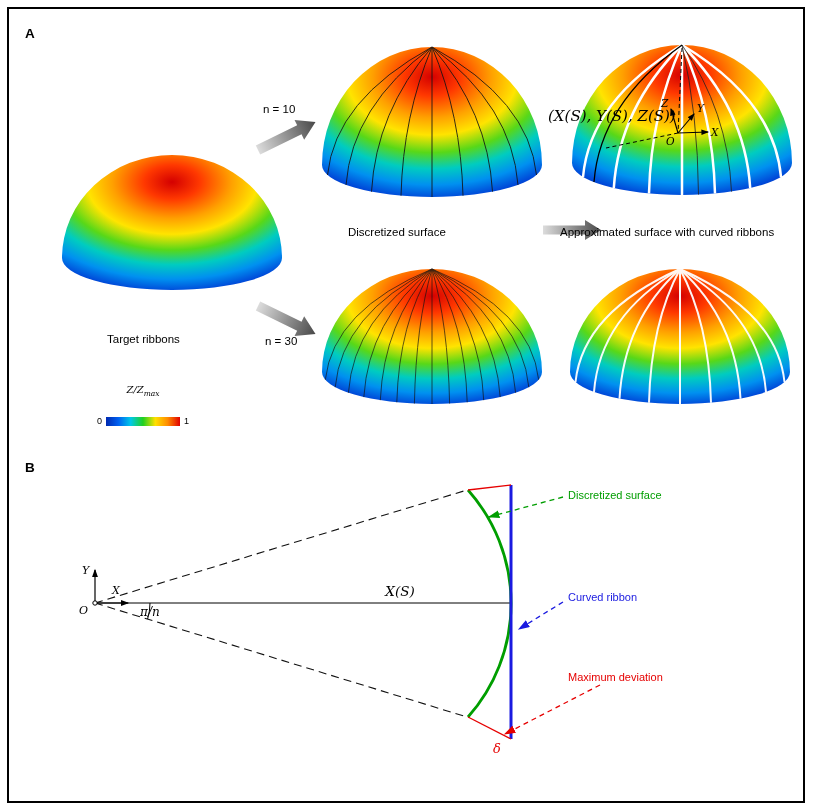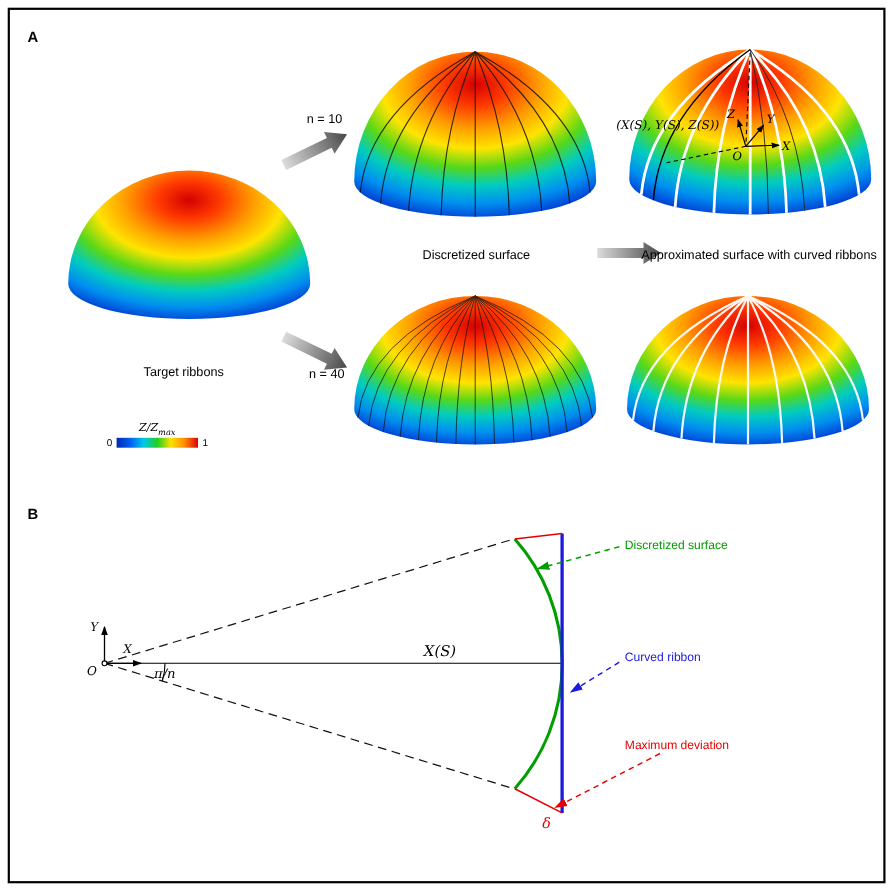--- a/index.html
+++ b/index.html
@@ -1,24 +1,24 @@
 <!DOCTYPE html>
 <html><head>
 <meta charset="utf-8">
 <style>
   html,body{margin:0;padding:0;background:#ffffff;}
   .page{position:relative;width:813px;height:812px;background:#fff;font-family:"Liberation Sans",sans-serif;color:#000;overflow:hidden;}
   .frame{position:absolute;left:7px;top:7px;width:794px;height:792px;border:2.5px solid #000;}
   .abs{position:absolute;}
   .panel-label{font-weight:bold;font-size:13.5px;}
-  .caption{font-size:11.5px;text-align:center;line-height:1.15;}
+  .caption{font-size:11.5px;line-height:1.15;}
   .mathit{font-family:"DejaVu Serif",serif;font-style:italic;}
-  .coord-note{font-family:"DejaVu Serif",serif;font-style:italic;font-size:11px;white-space:nowrap;text-align:center;z-index:5;}
+  .coord-note{font-family:"DejaVu Serif",serif;font-style:italic;font-size:15px;white-space:nowrap;text-align:center;z-index:5;}
   .cbar-wrap{width:110px;}
-  .cbar-title{font-size:10px;text-align:center;margin-bottom:0;}
+  .cbar-title{font-size:10px;text-align:center;margin-bottom:18px;}
   .cbar-title sub{font-size:7.5px;}
   .cbar-row{display:flex;align-items:center;justify-content:center;gap:4px;font-size:9px;}
   .cbar{width:74px;height:9px;background:linear-gradient(to right,#0028b0,#0060f0,#00c8e8,#20d020,#ffe000,#ff8c00,#e00000);}
   svg text{font-family:"DejaVu Serif",serif;}
   .svg-sans{font-family:"Liberation Sans",sans-serif !important;font-style:normal;}
   .it{font-style:italic;}
 </style>
 </head>
 <body>
 
@@ -66,21 +66,21 @@
       <path d="M0,-5 L46,-5 L46,-11 L64,0 L46,11 L46,5 L0,5 Z" fill="url(#arrowGrad)"></path>
     </g>
   </svg>
   <div class="abs caption" style="left:263px;top:103px;width:64px">n = 10</div>
 
   <svg class="abs" style="left:252px;top:292px" width="90" height="55">
     <g transform="translate(6,14) rotate(26)">
       <path d="M0,-5 L46,-5 L46,-11 L64,0 L46,11 L46,5 L0,5 Z" fill="url(#arrowGrad)"></path>
     </g>
   </svg>
-  <div class="abs caption" style="left:265px;top:335px;width:64px">n = 40</div>
+  <div class="abs caption" style="left:265px;top:335px;width:64px">n = 30</div>
 
   <svg class="abs" style="left:312px;top:30px" width="240" height="195" viewBox="0 0 240 195">
     <path d="M10,135 A110,118 0 0 1 230,135 A110,32 0 0 1 10,135 Z" fill="url(#jet)"></path>
     <g stroke="#141414" stroke-width="1" fill="none" opacity="0.85">
       <path d="M120,17 Q23,70 15.5,145"></path>
       <path d="M120,17 Q40,76 34,155"></path>
       <path d="M120,17 Q64,82 59.5,161.7"></path>
       <path d="M120,17 Q91,86 89,165.7"></path>
       <path d="M120,17 Q120,88 120,167"></path>
       <path d="M120,17 Q149,86 151,165.7"></path>

